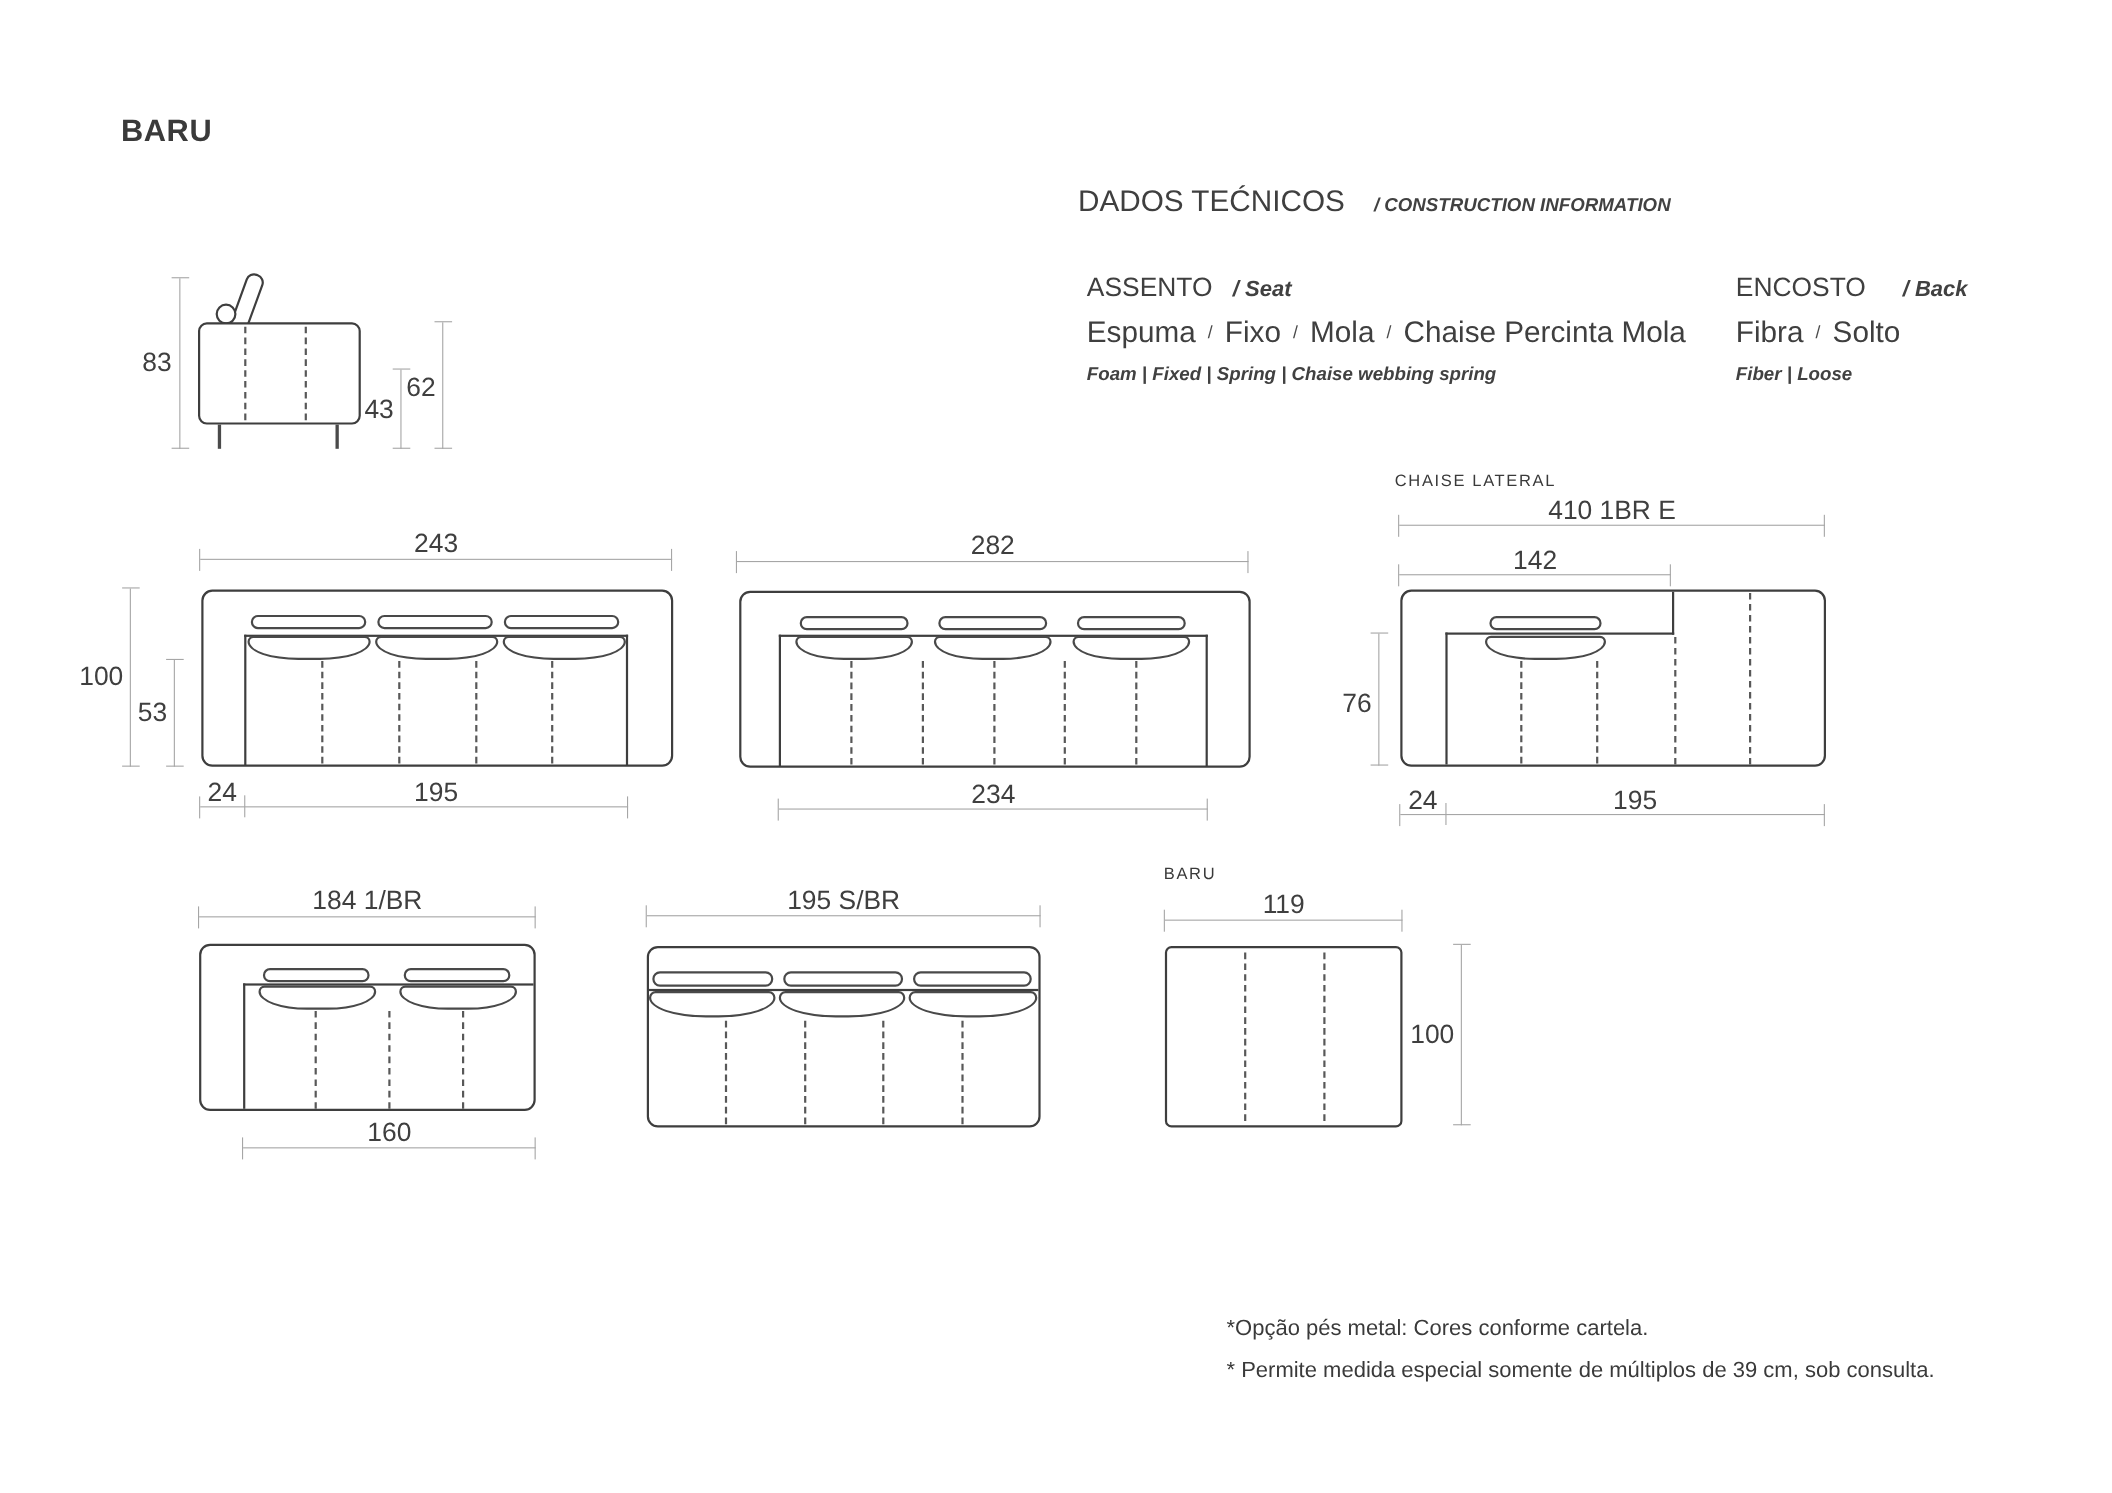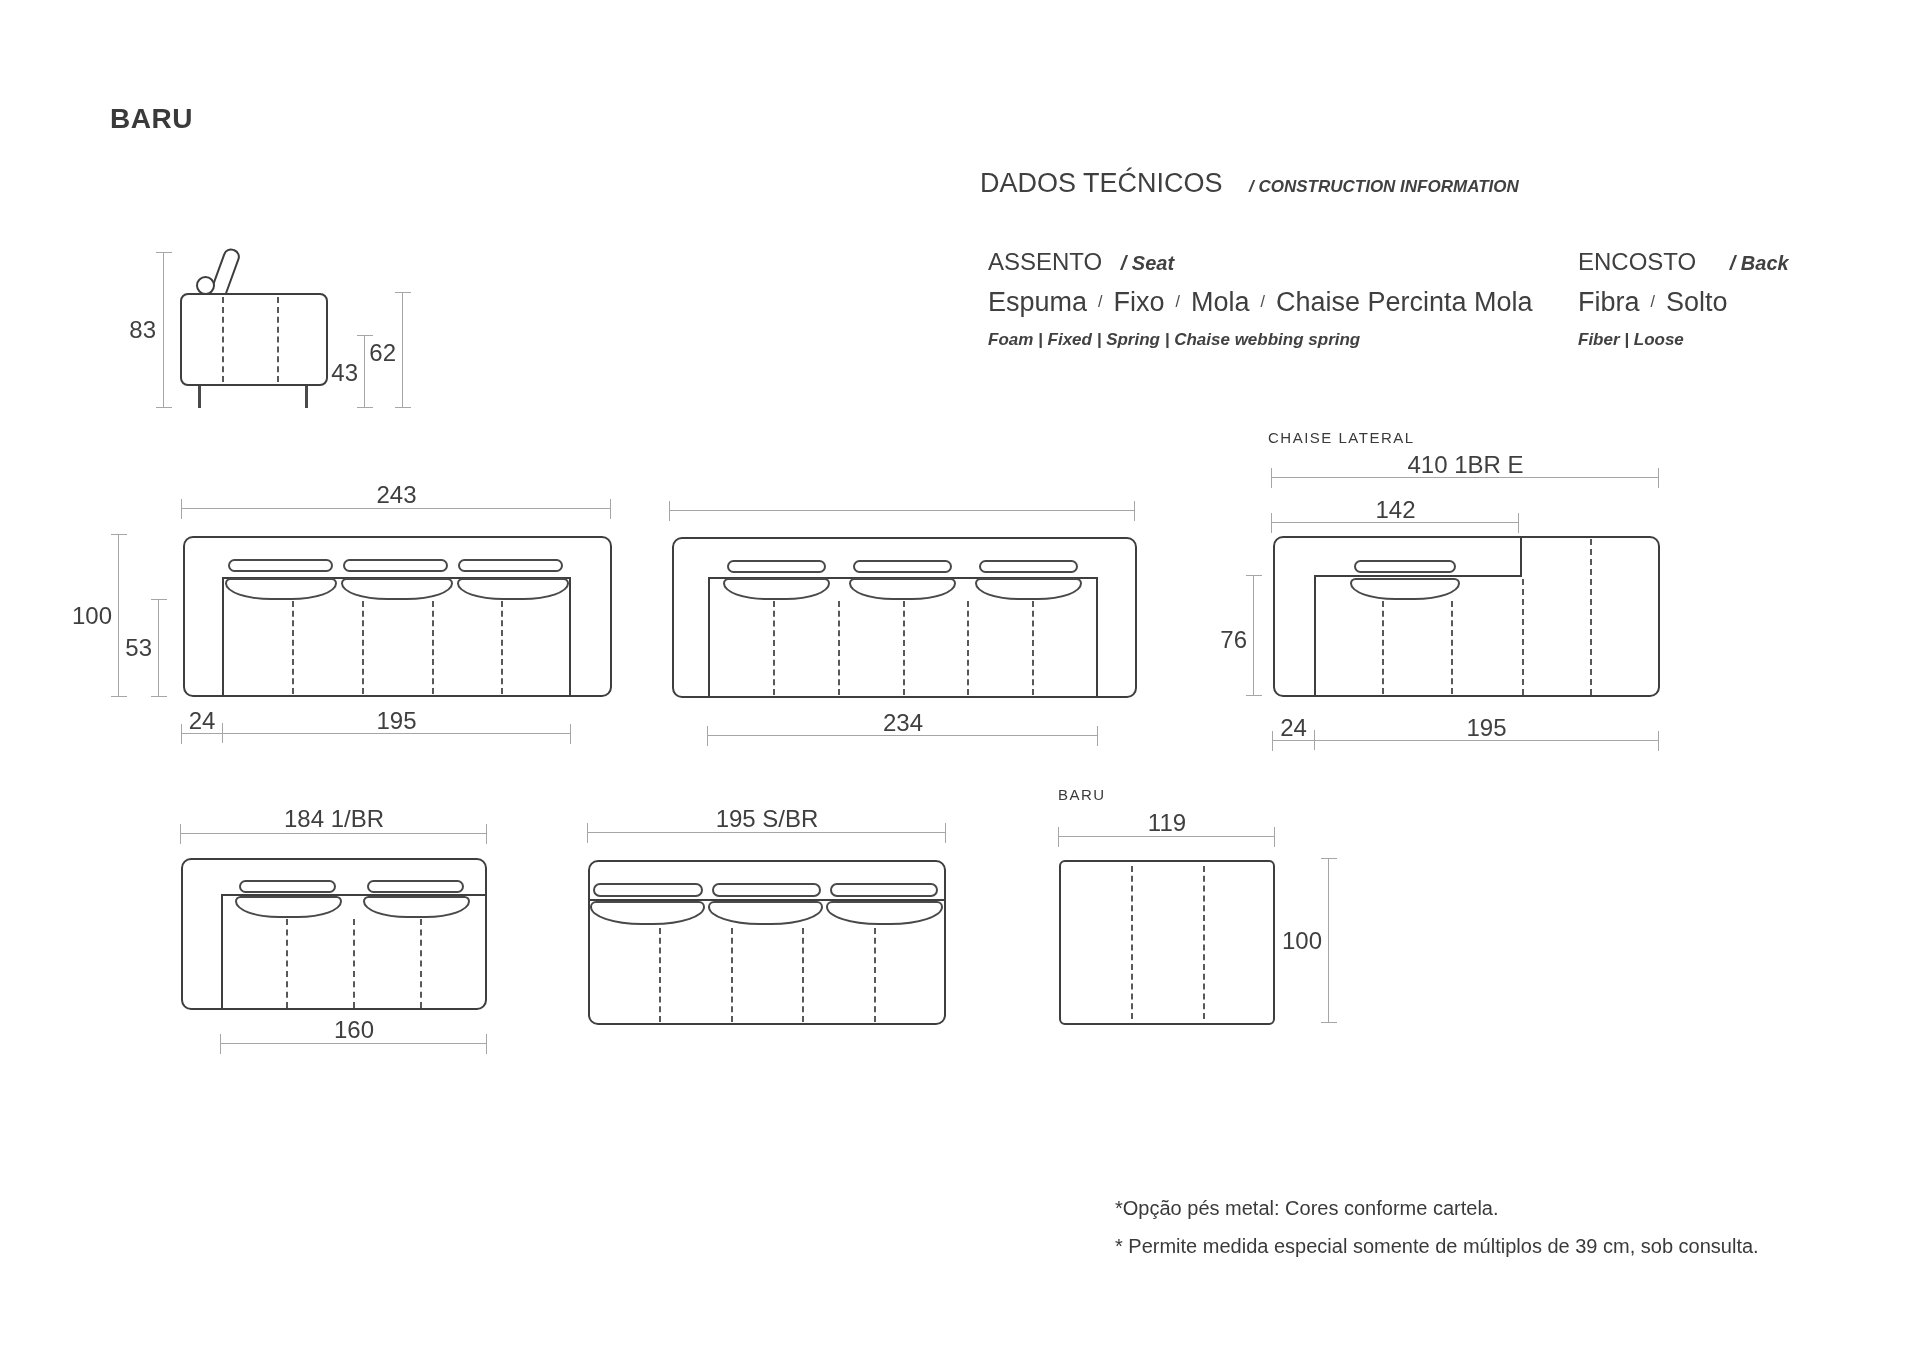--- a/index.html
+++ b/index.html
@@ -96,20 +96,21 @@
   <div class="dash" style="left:501px;top:601px;height:93px"></div>
   <div class="dimv" style="left:118px;top:535px;height:162px"></div>
   <div class="num r" style="left:72px;top:602px;width:40px">100</div>
   <div class="dimv" style="left:158px;top:600px;height:97px"></div>
   <div class="num r" style="left:118px;top:634px;width:34px">53</div>
   <div class="num c" style="left:182px;top:707px;width:40px">24</div>
   <div class="num c" style="left:222px;top:707px;width:349px">195</div>
   <div class="dimh" style="left:182px;top:733px;width:389px"></div>
   <div class="tick" style="left:222px;top:723px"></div>
 
+  <div class="num c" style="left:670px;top:483px;width:465px">282</div>
   <div class="dimh" style="left:670px;top:510px;width:465px"></div>
   <div class="outline" style="left:672px;top:537px;width:465px;height:161px"></div>
   <div class="bcush" style="left:727px;top:560px;width:99px;height:13px"></div>
   <div class="bcush" style="left:853px;top:560px;width:99px;height:13px"></div>
   <div class="bcush" style="left:979px;top:560px;width:99px;height:13px"></div>
   <div class="inner" style="left:708px;top:577px;width:390px;height:120px"></div>
   <div class="scush" style="left:723px;top:578px;width:107px;height:22px"></div>
   <div class="scush" style="left:849px;top:578px;width:107px;height:22px"></div>
   <div class="scush" style="left:975px;top:578px;width:107px;height:22px"></div>
   <div class="dash" style="left:773px;top:601px;height:94px"></div>

